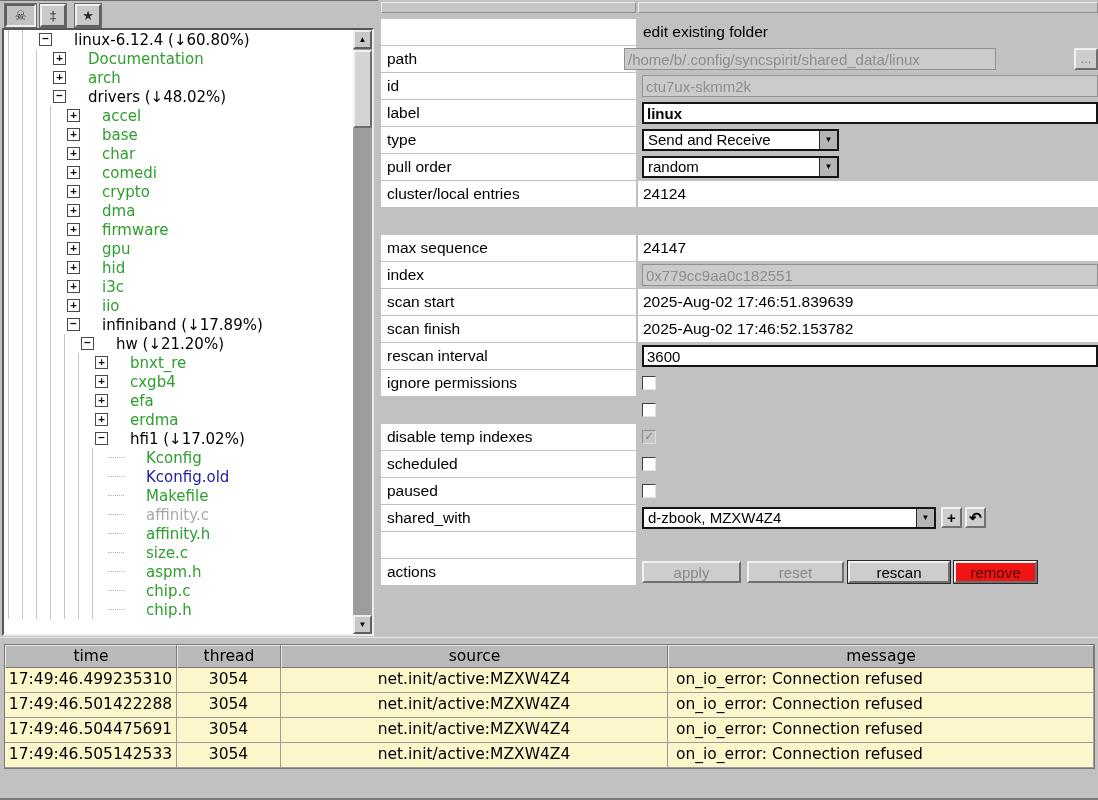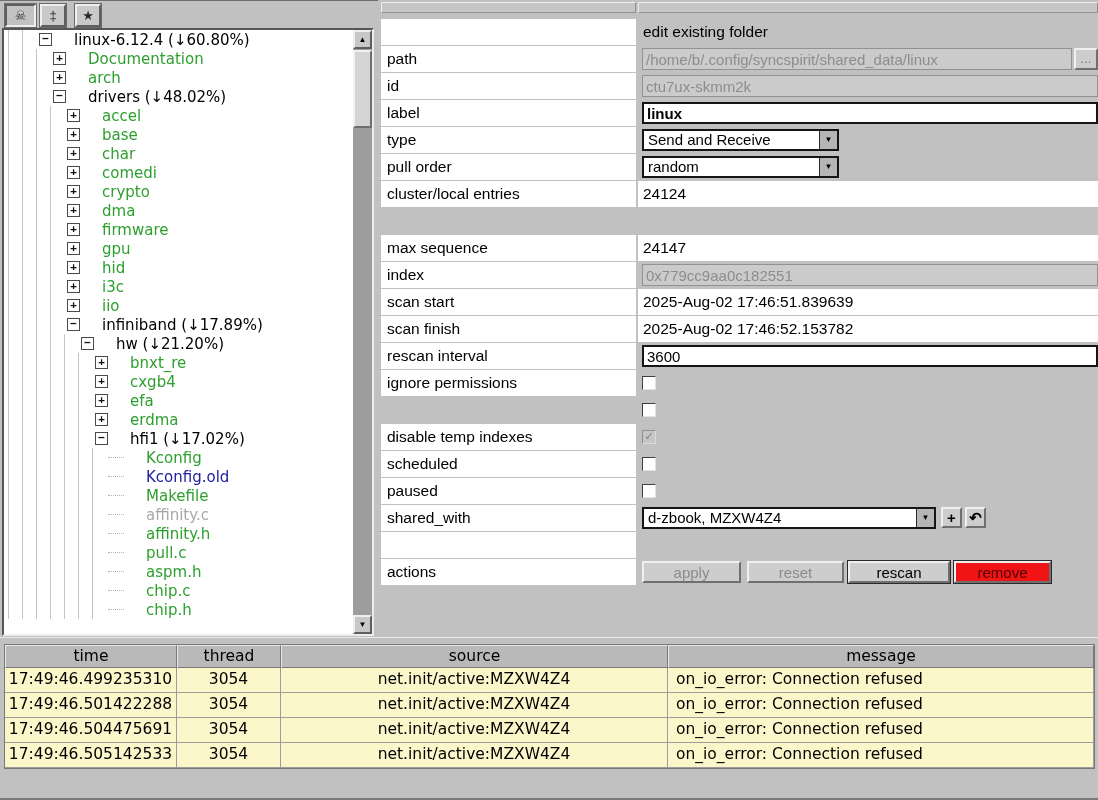--- a/index.html
+++ b/index.html
@@ -219,21 +219,21 @@
           <span class="tl c-x">affinity.c</span>
         </div>
       <div class="trow">
           <span class="gw d7"></span>
           <span class="leafc"></span>
           <span class="tl c-g">affinity.h</span>
         </div>
       <div class="trow">
           <span class="gw d7"></span>
           <span class="leafc"></span>
-          <span class="tl c-g">pull.c</span>
+          <span class="tl c-g">size.c</span>
         </div>
       <div class="trow">
           <span class="gw d7"></span>
           <span class="leafc"></span>
           <span class="tl c-g">aspm.h</span>
         </div>
       <div class="trow">
           <span class="gw d7"></span>
           <span class="leafc"></span>
           <span class="tl c-g">chip.c</span>
@@ -255,21 +255,21 @@
     <div class="strip" style="left:1px;width:255px"></div>
     <div class="strip" style="left:258px;width:460px"></div>
 
     <div class="frow" style="top:19px">
       <div class="lcell"></div>
       <div class="rtitle">edit existing folder</div>
     </div>
 
     <div class="frow" style="top:46px">
       <div class="lcell">path</div>
-      <input class="inp disin" style="left: 262px; width: 430px;" value="/home/b/.config/syncspirit/shared_data/linux">
+      <input class="inp disin" style="left: 244px; width: 372px;" value="/home/b/.config/syncspirit/shared_data/linux">
       <button class="mini" style="left:694px;width:24px">...</button>
     </div>
 
     <div class="frow" style="top:73px">
       <div class="lcell">id</div>
       <input class="inp disin" style="left: 262px; width: 456px;" value="ctu7ux-skmm2k">
     </div>
 
     <div class="frow" style="top:100px">
       <div class="lcell">label</div>
@@ -359,21 +359,21 @@
 
     <div class="frow" style="top:532px">
       <div class="lcell"></div>
     </div>
 
     <div class="frow" style="top:559px">
       <div class="lcell">actions</div>
       <button class="abtn dis" style="left:262px;width:99px">apply</button>
       <button class="abtn dis" style="left:367px;width:97px">reset</button>
       <button class="abtn ring" style="left:468px;width:102px">rescan</button>
-      <button class="abtn danger" style="left:574px;width:97px">remove</button>
+      <button class="abtn danger" style="left:574px;width:83px">remove</button>
     </div>
   </div>
 
   <div class="logpanel">
     <div class="ltable">
       <div class="lrow">
         <div class="lhc w1">time</div>
         <div class="lhc w2">thread</div>
         <div class="lhc w3">source</div>
         <div class="lhc w4">message</div>

